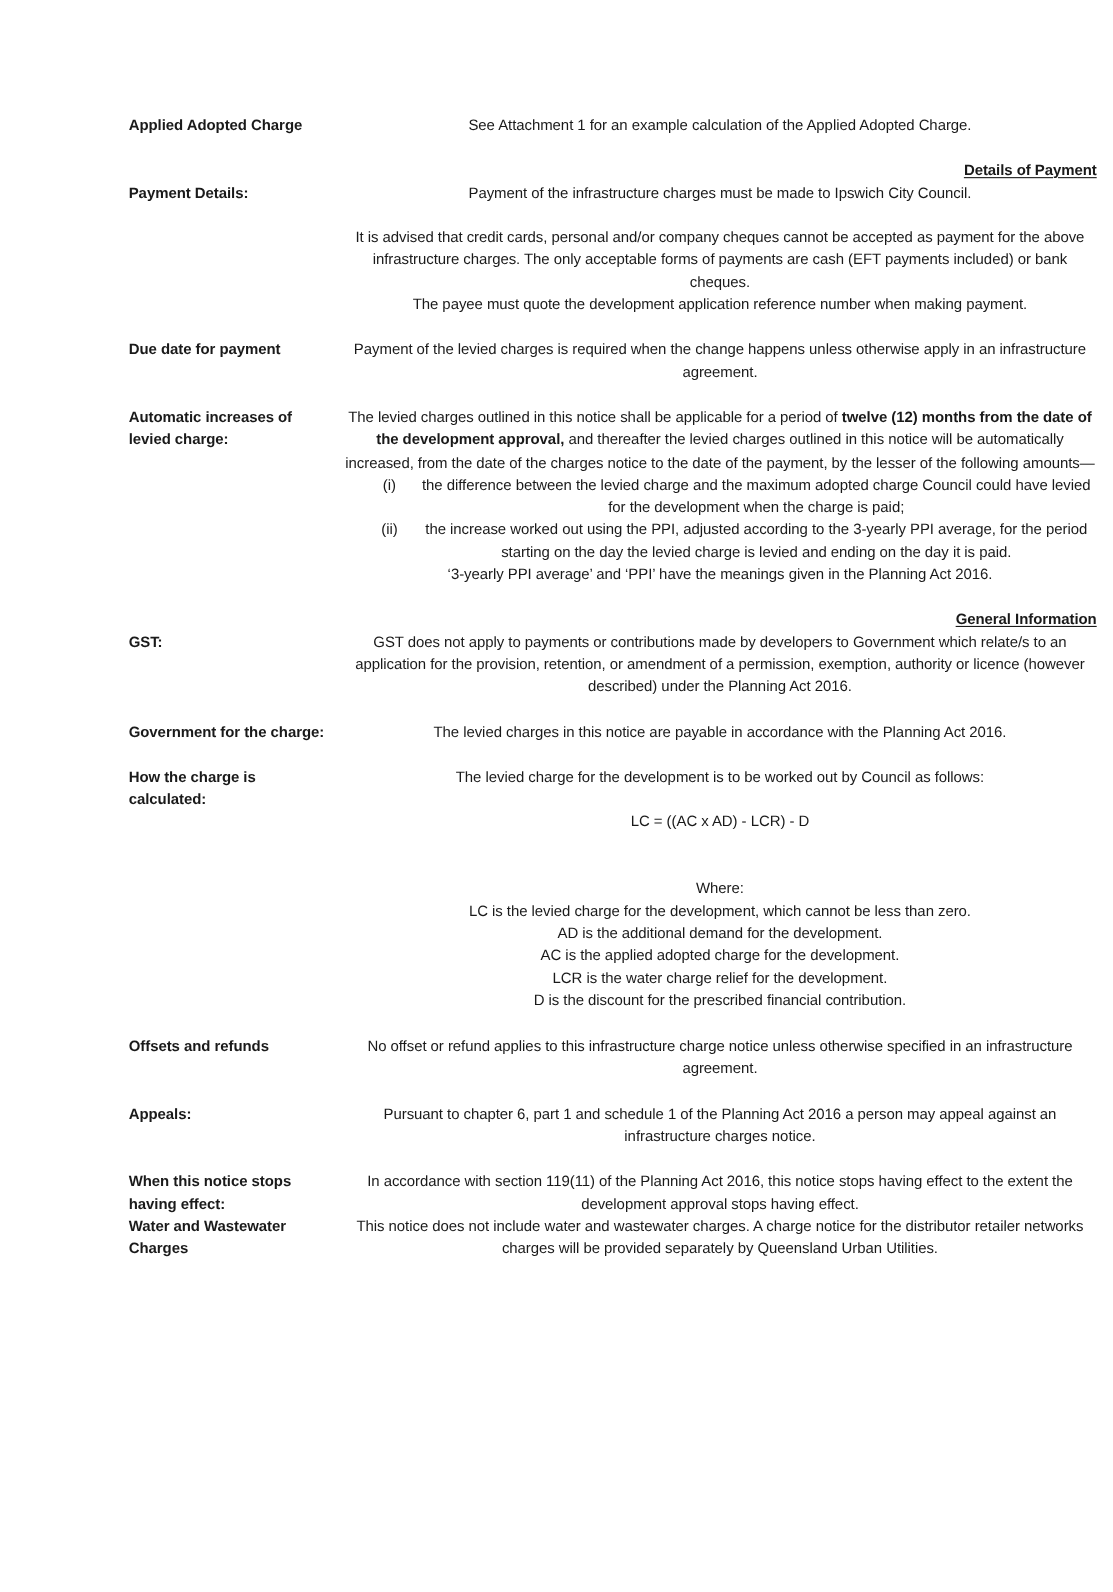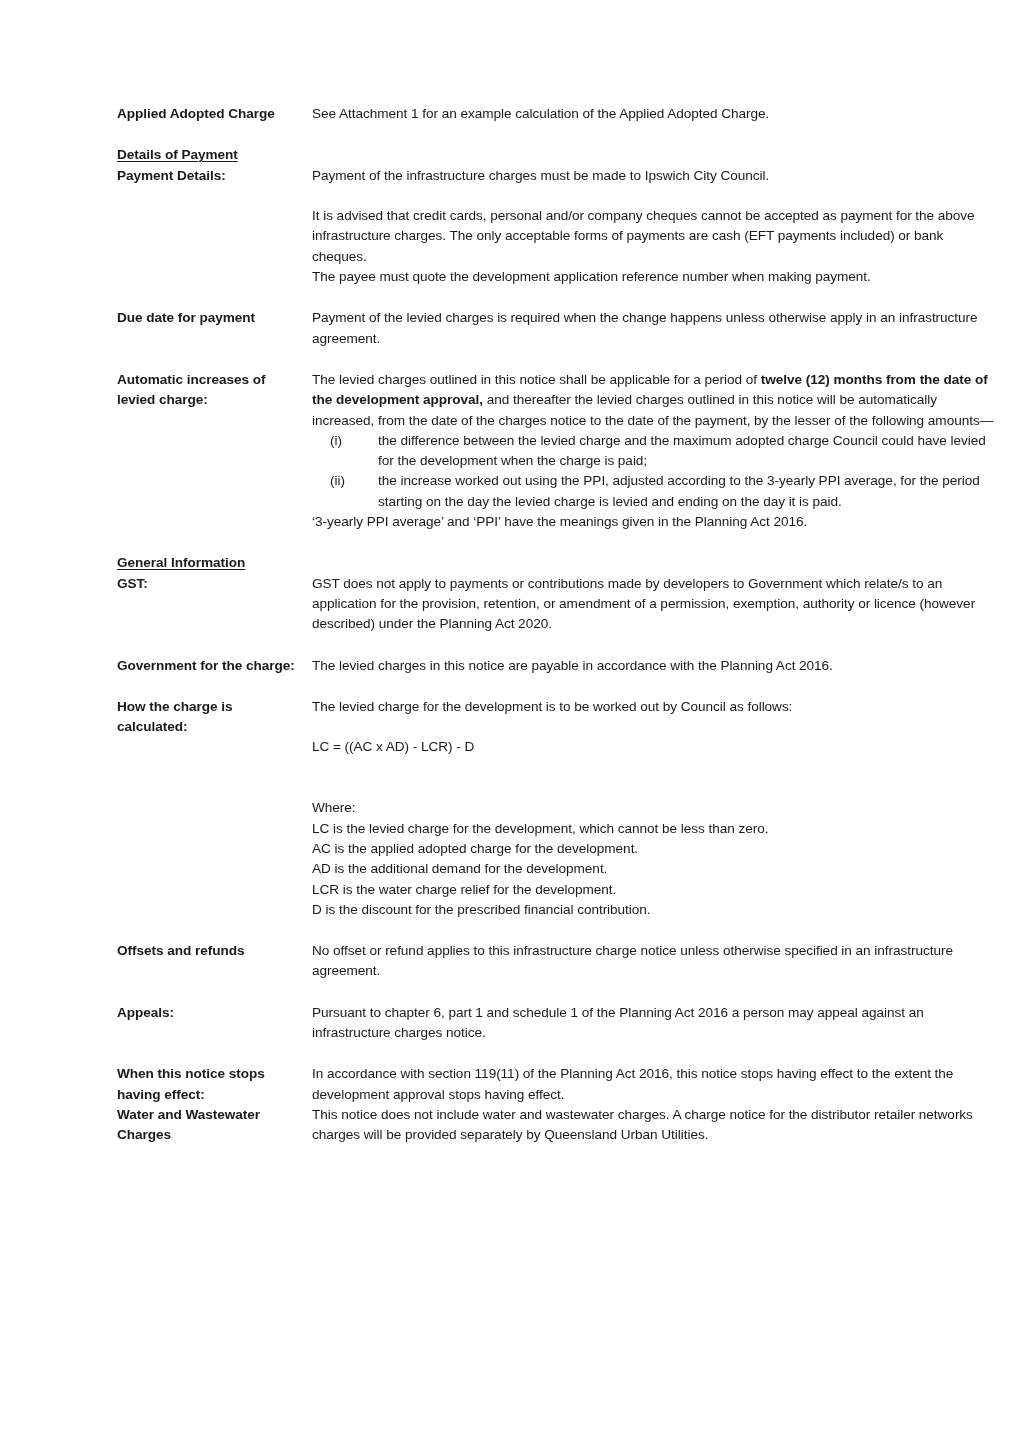--- a/index.html
+++ b/index.html
@@ -38,20 +38,21 @@
     font-weight: bold;
     font-size: 13.6px;
     line-height: 20.3px;
     letter-spacing: -0.05px;
   }
   .content-col {
     flex: 1 1 auto;
     font-size: 13.6px;
     line-height: 20.3px;
     letter-spacing: -0.05px;
+    text-align: center;
   }
   .content-col p {
     margin: 0;
   }
   .label-col.narrow-wide {
     flex: 0 0 195px;
     width: 195px;
     white-space: nowrap;
   }
   
@@ -59,20 +60,21 @@
     font-weight: bold;
     font-size: 13.6px;
     line-height: 20.3px;
     text-decoration: underline;
     text-underline-offset: 2px;
     display: inline-block;
     letter-spacing: -0.05px;
   }
   .heading-row {
     width: 100%;
+    text-align: right;
   }
   .gap-md { height: 21px; }
   .blank-line { height: 20.3px; }
   
   .roman-list {
     margin: 0;
     padding: 0;
     list-style: none;
   }
   .roman-item {
@@ -159,21 +161,21 @@
     </div>
 
     <div class="gap-md"></div>
 
     <div class="heading-row">
       <span class="section-heading">General Information</span>
     </div>
     <div class="row">
       <div class="label-col">GST:</div>
       <div class="content-col">
-        <p>GST does not apply to payments or contributions made by developers to Government which relate/s to an application for the provision, retention, or amendment of a permission, exemption, authority or licence (however described) under the Planning Act 2020.</p>
+        <p>GST does not apply to payments or contributions made by developers to Government which relate/s to an application for the provision, retention, or amendment of a permission, exemption, authority or licence (however described) under the Planning Act 2016.</p>
       </div>
     </div>
 
     <div class="gap-md"></div>
 
     <div class="row">
       <div class="label-col narrow-wide">Government for the charge:</div>
       <div class="content-col">
         <p>The levied charges in this notice are payable in accordance with the Planning Act 2016.</p>
       </div>
@@ -188,22 +190,22 @@
       </div>
       <div class="content-col">
         <p>The levied charge for the development is to be worked out by Council as follows:</p>
         <div class="blank-line"></div>
         <div class="formula">LC = ((AC x AD) - LCR) - D</div>
         <div class="blank-line"></div>
         <div class="blank-line"></div>
         <div class="where-block">
           <div>Where:</div>
           <div>LC is the levied charge for the development, which cannot be less than zero.</div>
+          <div>AD is the additional demand for the development.</div>
           <div>AC is the applied adopted charge for the development.</div>
-          <div>AD is the additional demand for the development.</div>
           <div>LCR is the water charge relief for the development.</div>
           <div>D is the discount for the prescribed financial contribution.</div>
         </div>
       </div>
     </div>
 
     <div class="gap-md"></div>
 
     <div class="row">
       <div class="label-col">Offsets and refunds</div>

